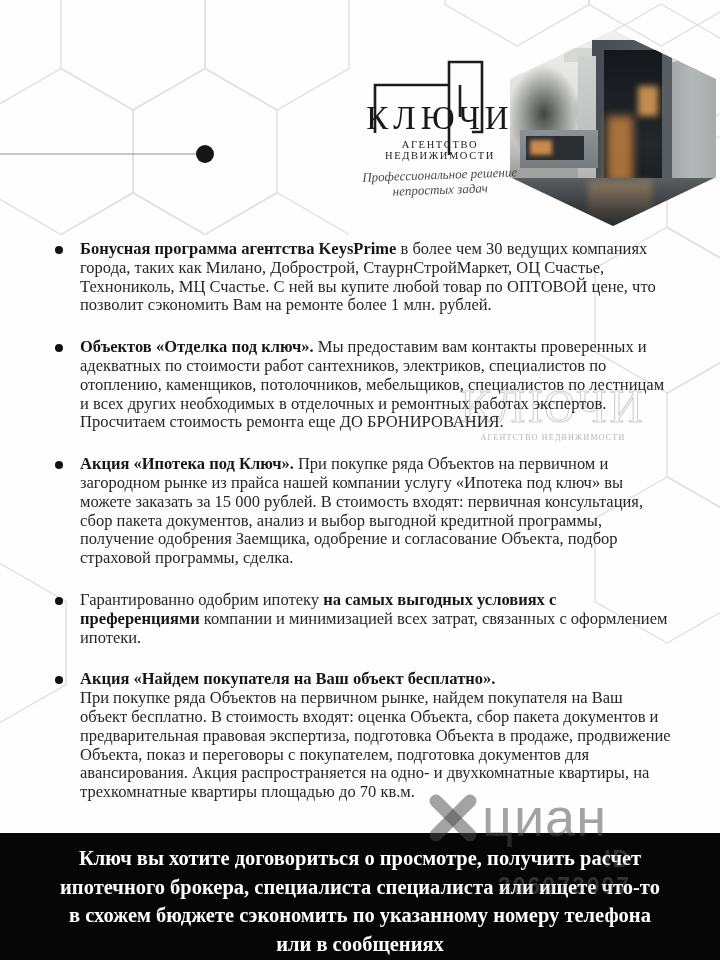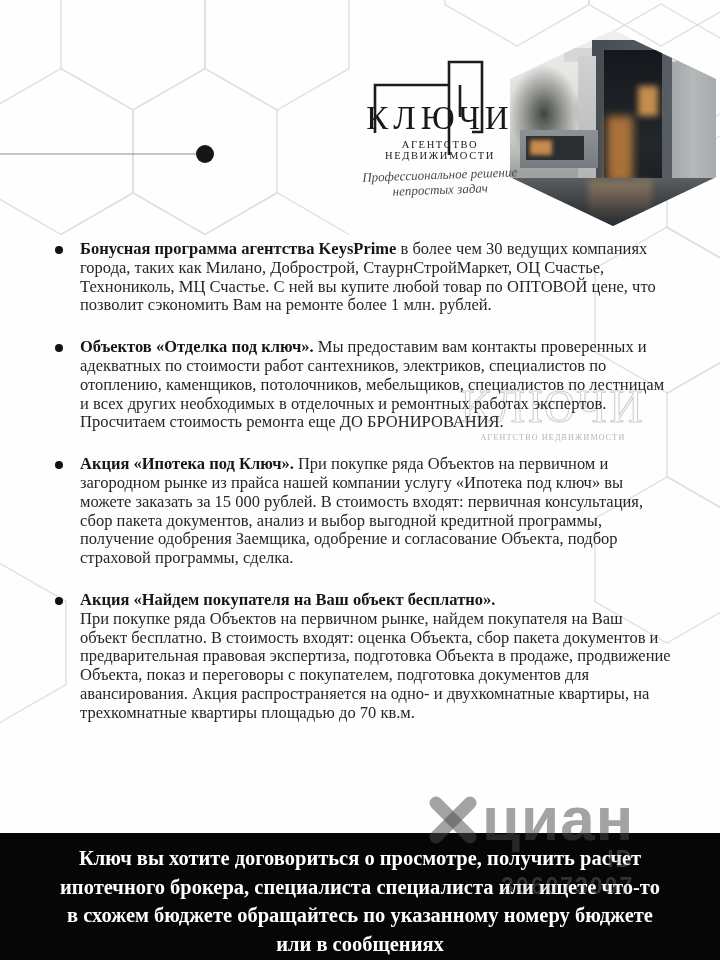--- a/index.html
+++ b/index.html
@@ -50,21 +50,21 @@
   
   .keyswm{left:458px;top:384px;width:190px;text-align:center;z-index:4;}
   .keyswm .wb{font-size:46px;letter-spacing:3px;color:transparent;-webkit-text-stroke:1px rgba(135,135,135,.42);line-height:1;}
   .keyswm .ws{font-size:8px;letter-spacing:1.2px;color:rgba(130,130,130,.6);margin-top:3px;}
   
   .footer{left:0;top:833px;width:720px;height:127px;background:#060606;z-index:6;}
   .footer .flines{padding-top:11px;text-align:center;color:#fff;font-weight:700;font-size:20.5px;line-height:28.5px;}
   
   .cian{left:424px;top:788px;z-index:7;pointer-events:none;}
   .cianrow{display:flex;align-items:center;}
-  .cianword{font-family:"Liberation Sans","DejaVu Sans",sans-serif;font-weight:700;font-size:62px;line-height:1;
+  .cianword{font-family:"Liberation Sans","DejaVu Sans",sans-serif;font-weight:400;font-size:54px;line-height:1;
             color:rgba(72,72,72,.5);letter-spacing:1px;}
   .cianid{position:absolute;left:74px;top:58px;font-family:"Liberation Sans",sans-serif;font-weight:700;
           font-size:23px;letter-spacing:2px;color:rgba(165,165,165,.28);text-align:right;}
 </style>
 </head>
 <body>
 
 <svg id="hexlayer" class="abs" width="720" height="960" viewBox="0 0 720 960">
   <g fill="none" stroke="#dfdfe1" stroke-width="1.4">
     <polygon points="133,-56 205,-14.5 205,68.5 133,110 61,68.5 61,-14.5"></polygon>
@@ -142,29 +142,35 @@
     <div class="bullet">
       <span class="dot">
         <i></i>
       </span>
       <div class="btext"><b>Акция «Ипотека под Ключ».</b> При покупке ряда Объектов на первичном и загородном рынке из прайса нашей компании услугу «Ипотека под ключ» вы можете заказать за 15 000 рублей. В стоимость входят: первичная консультация, сбор пакета документов, анализ и выбор выгодной кредитной программы, получение одобрения Заемщика, одобрение и согласование Объекта, подбор страховой программы, сделка.</div>
     </div>
     <div class="bullet">
       <span class="dot">
         <i></i>
       </span>
+      <div class="btext">Гарантированно одобрим ипотеку <b>на самых выгодных условиях с преференциями</b> компании и минимизацией всех затрат, связанных с оформлением ипотеки.</div>
+    </div>
+    <div class="bullet">
+      <span class="dot">
+        <i></i>
+      </span>
       <div class="btext"><b class="blockbold">Акция «Найдем покупателя на Ваш объект бесплатно».</b>При покупке ряда Объектов на первичном рынке, найдем покупателя на Ваш объект бесплатно. В стоимость входят: оценка Объекта, сбор пакета документов и предварительная правовая экспертиза, подготовка Объекта в продаже, продвижение Объекта, показ и переговоры с покупателем, подготовка документов для авансирования. Акция распространяется на одно- и двухкомнатные квартиры, на трехкомнатные квартиры площадью до 70 кв.м.</div>
     </div>
   </div>
 
 <div class="abs footer">
   <div class="flines" id="footer-host">
       <div>Ключ вы хотите договориться о просмотре, получить расчет</div>
       <div>ипотечного брокера, специалиста специалиста или ищете что-то</div>
-      <div>в схожем бюджете обращайтесь по указанному номеру бюджете</div>
+      <div>в схожем бюджете сэкономить по указанному номеру телефона</div>
       <div>или в сообщениях</div>
     </div>
 </div>
 
 <div class="abs cian">
   <div class="cianrow">
     <svg width="58" height="58" viewBox="0 0 58 58">
       <g stroke="rgba(72,72,72,.5)" stroke-width="13" stroke-linecap="round">
         <path d="M12,13 L46,47"></path>
         <path d="M46,13 L12,47"></path>

